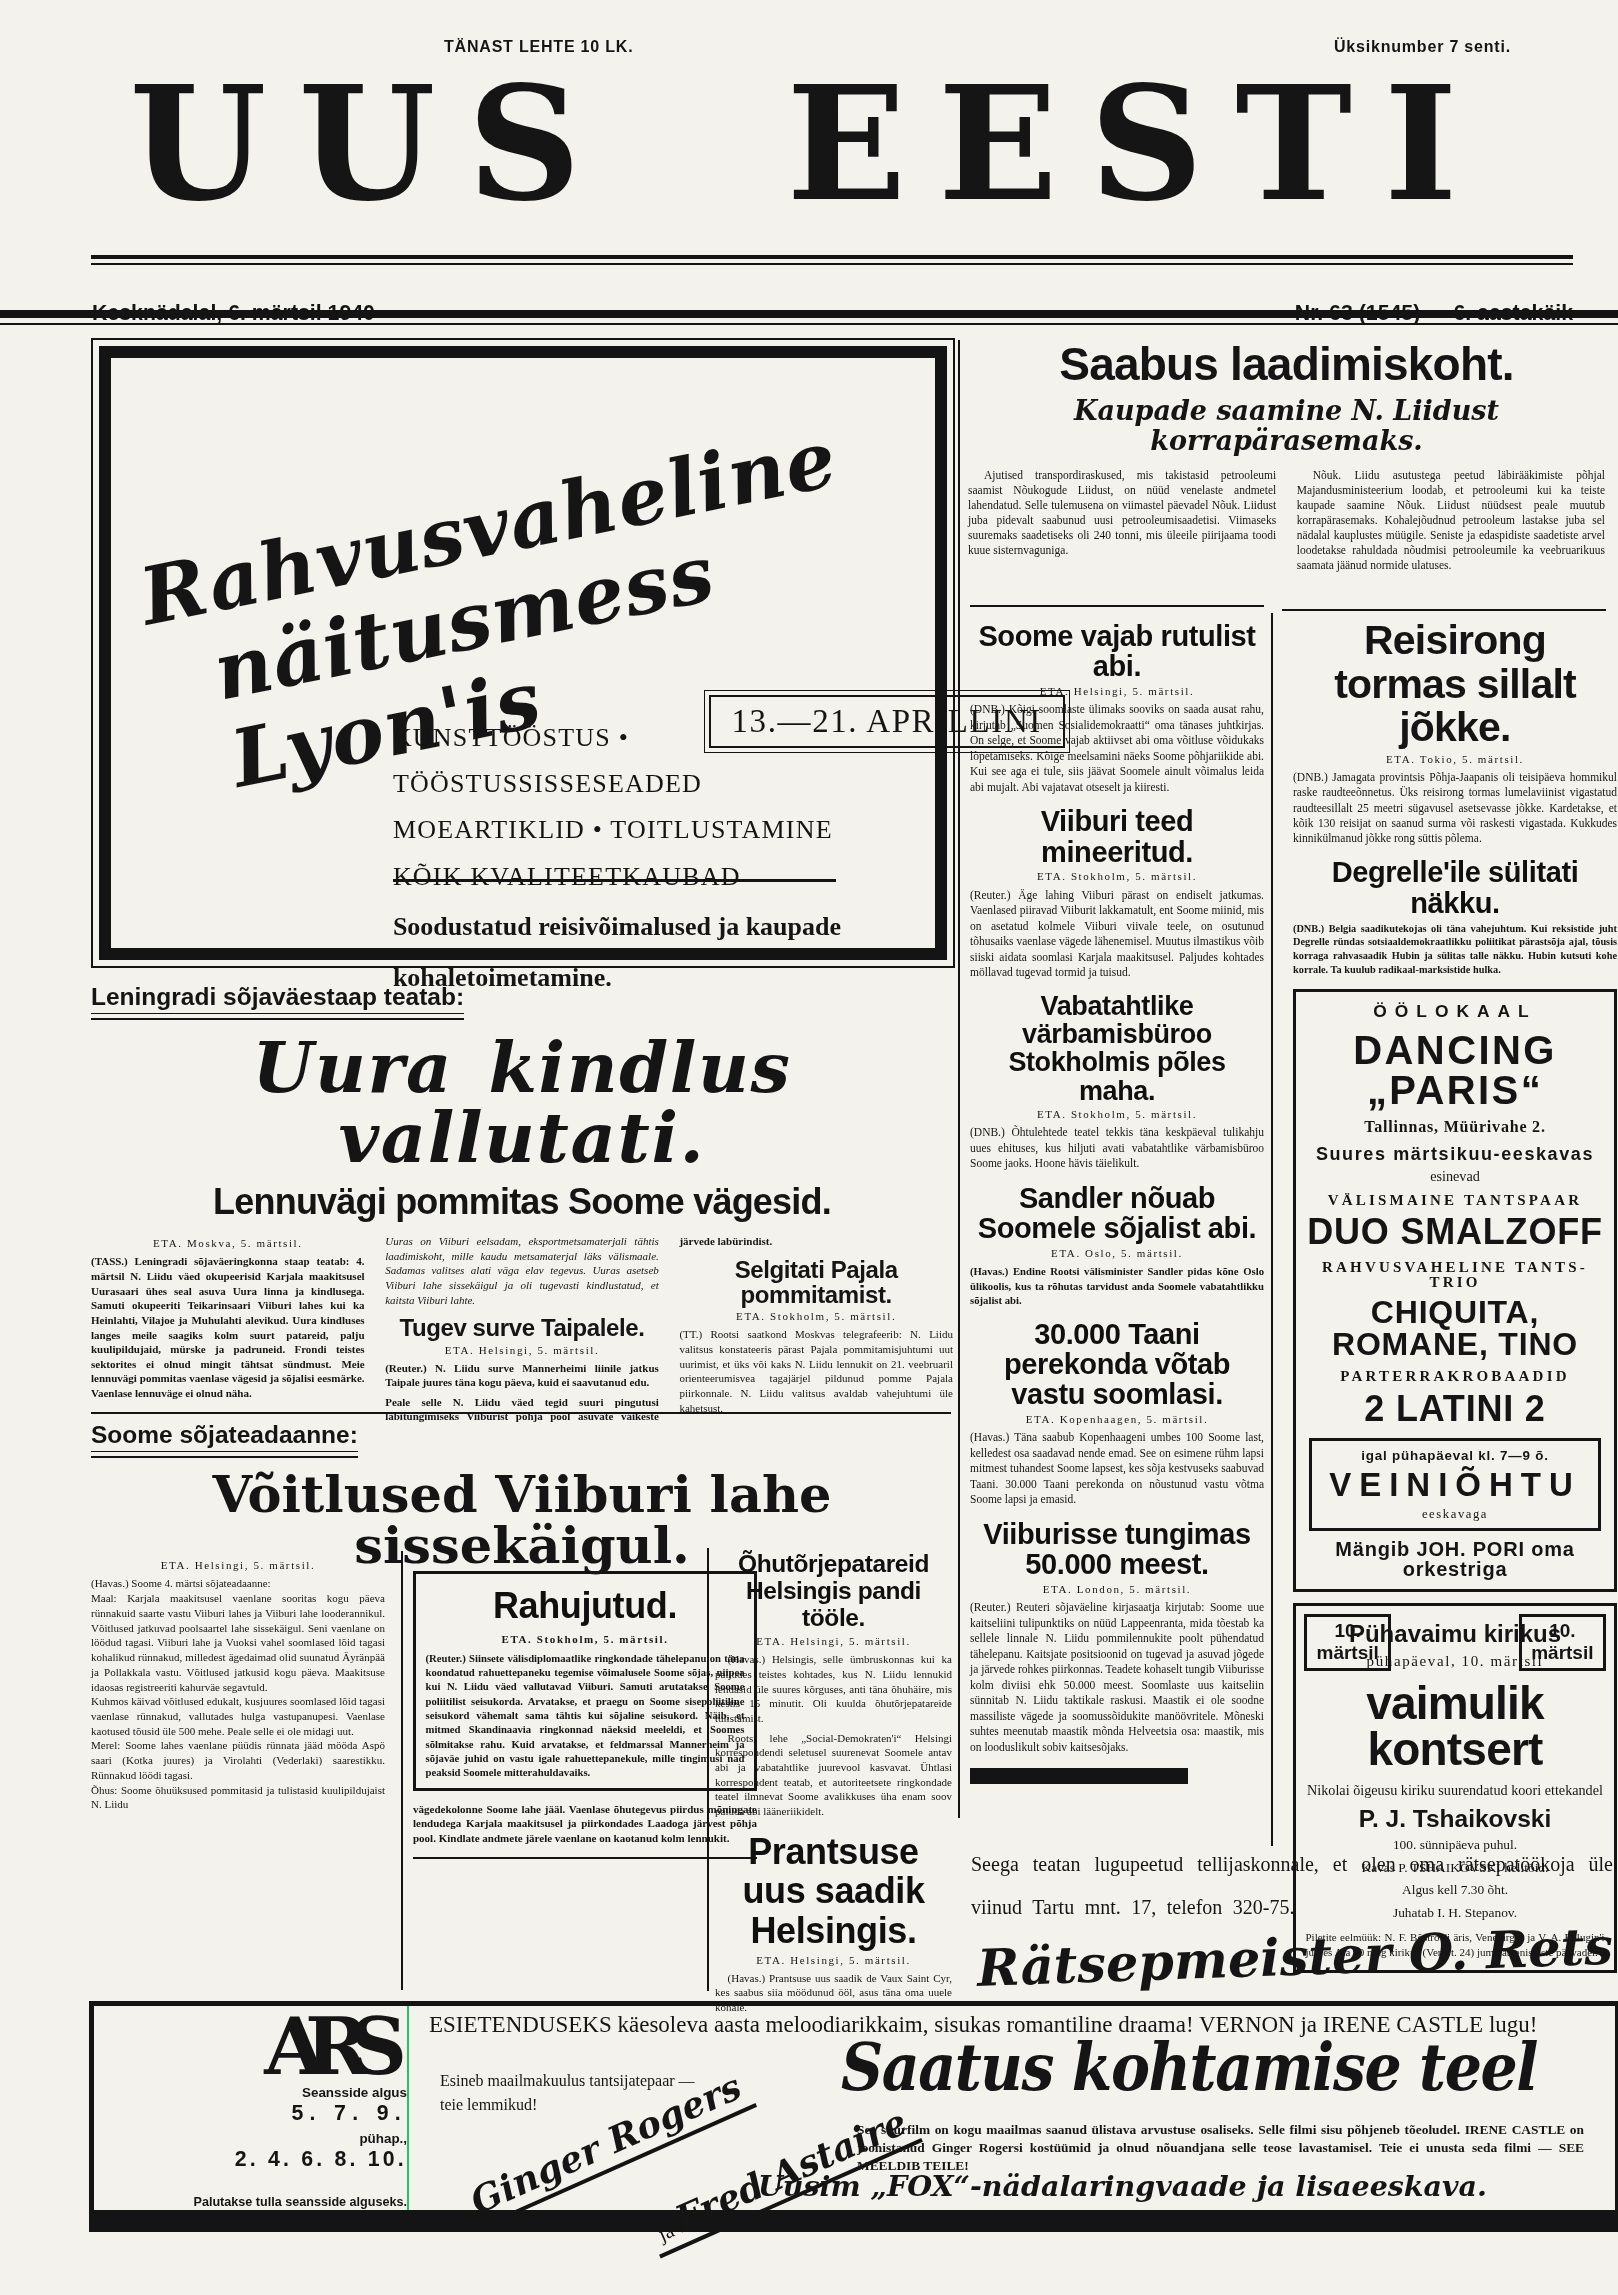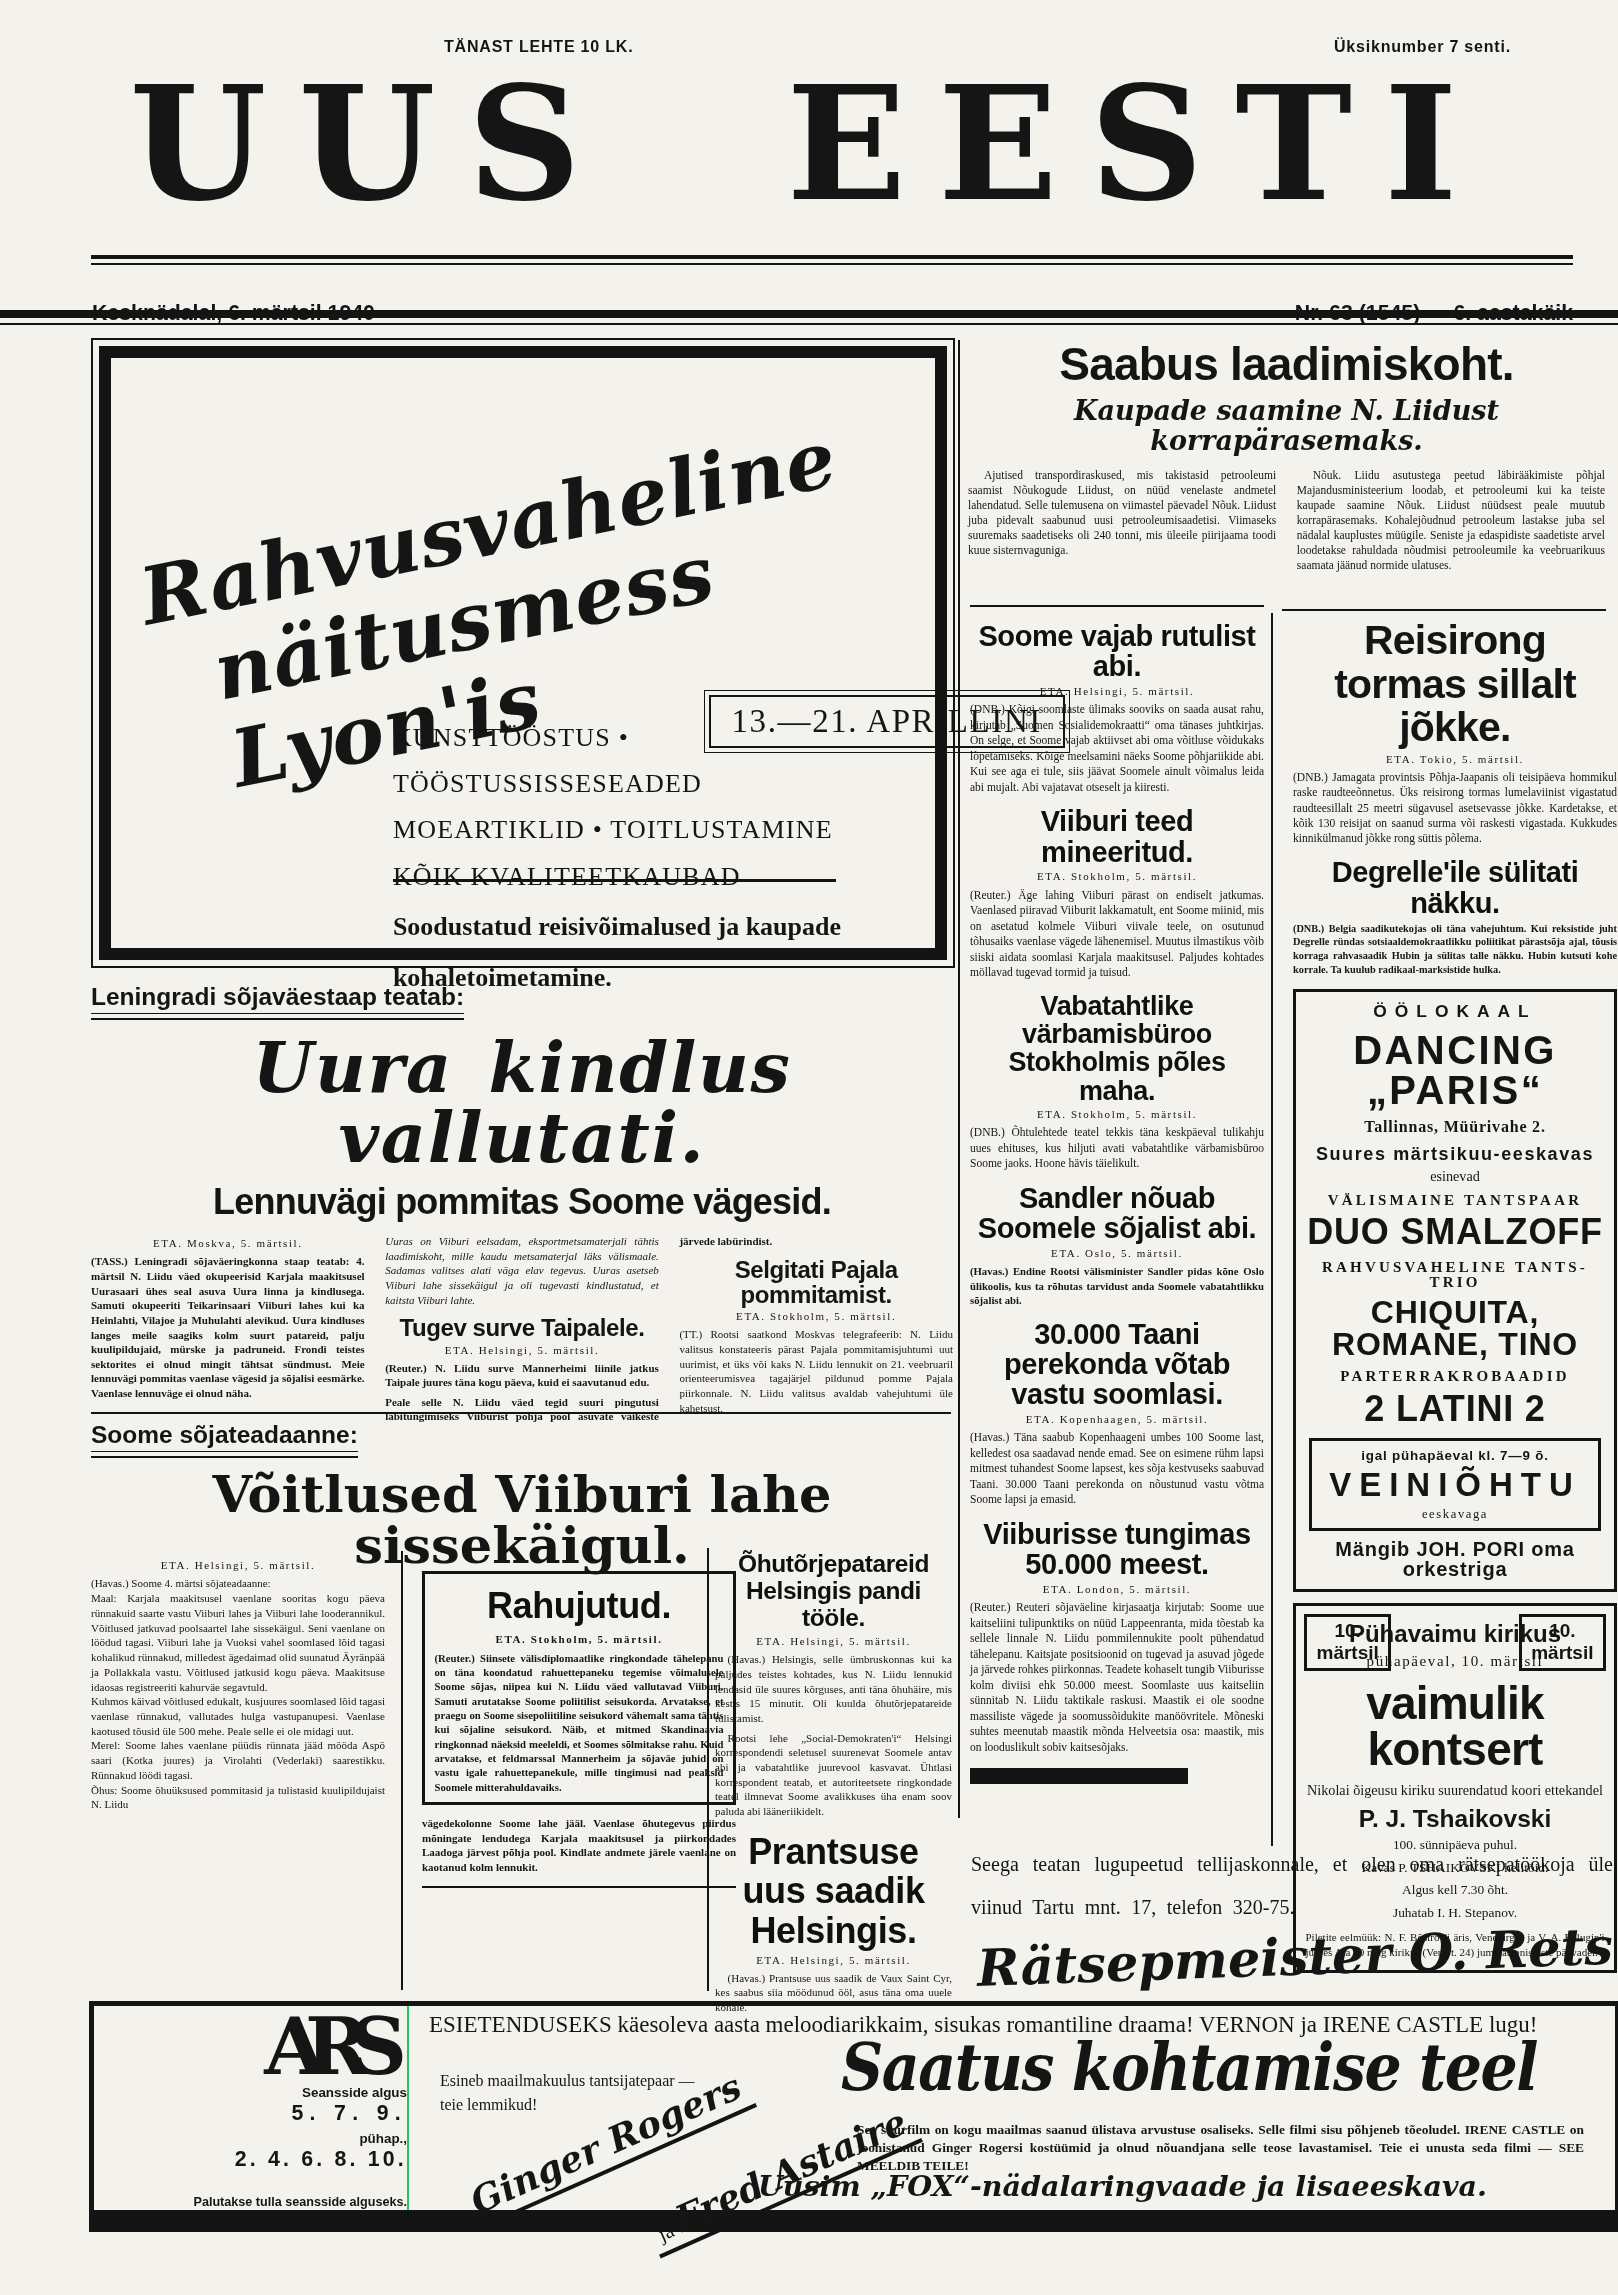--- a/index.html
+++ b/index.html
@@ -90,21 +90,21 @@
   .cols3{margin-top:14.2px;column-count:3;column-gap:20.6px;height:229px;font-size:11px;line-height:1.33;}
   .cols3 p{margin:0 0 4.7px;text-align:justify;}
   .cols3 .ital{font-style:italic;}
   .cols3 h4{font:700 24px/1.05 "Liberation Sans",sans-serif;text-align:center;margin:8px 0 1.6px;letter-spacing:-0.4px;}
 
   .finn{position:absolute;left:91px;top:1423px;width:862px;}
   .finn .headline{margin-top:11px;text-align:center;font:700 51px/1 "DejaVu Serif",serif;letter-spacing:0px;}
   .finn .sub{margin-top:11px;text-align:center;font:400 27px/1 "Liberation Sans",sans-serif;letter-spacing:0.4px;}
 
   .fcolA{position:absolute;left:91px;top:1556px;width:294px;}
-  .fcolB{position:absolute;left:422px;top:1571px;width:314px;}
+  .fcolB{position:absolute;left:413px;top:1571px;width:344px;}
   .fcolC{position:absolute;left:715px;top:1551px;width:237px;}
   .fcolA .bd,.fcolB .bd,.fcolC .bd{font-size:11px;}
   .rahubox{border:3.2px solid #141414;padding:8px 9.5px;}
   .rahubox .hl{font-size:36px;margin:3.2px 0 6.3px;}
   .rahubox .bd{font-weight:700;font-size:10.7px;}
   .rahubox .dl{font-weight:700;}
   .fcolB .cont{margin-top:11px;font-weight:700;}
   .endrule{margin-top:11px;height:2.4px;background:#141414;}
   .fcolC .hl{font-size:24.5px;line-height:1.1;margin:0 0 3.2px;}
   .fcolC .hl2{font-size:36px;line-height:1.1;margin:12.6px 0 3.2px;}

